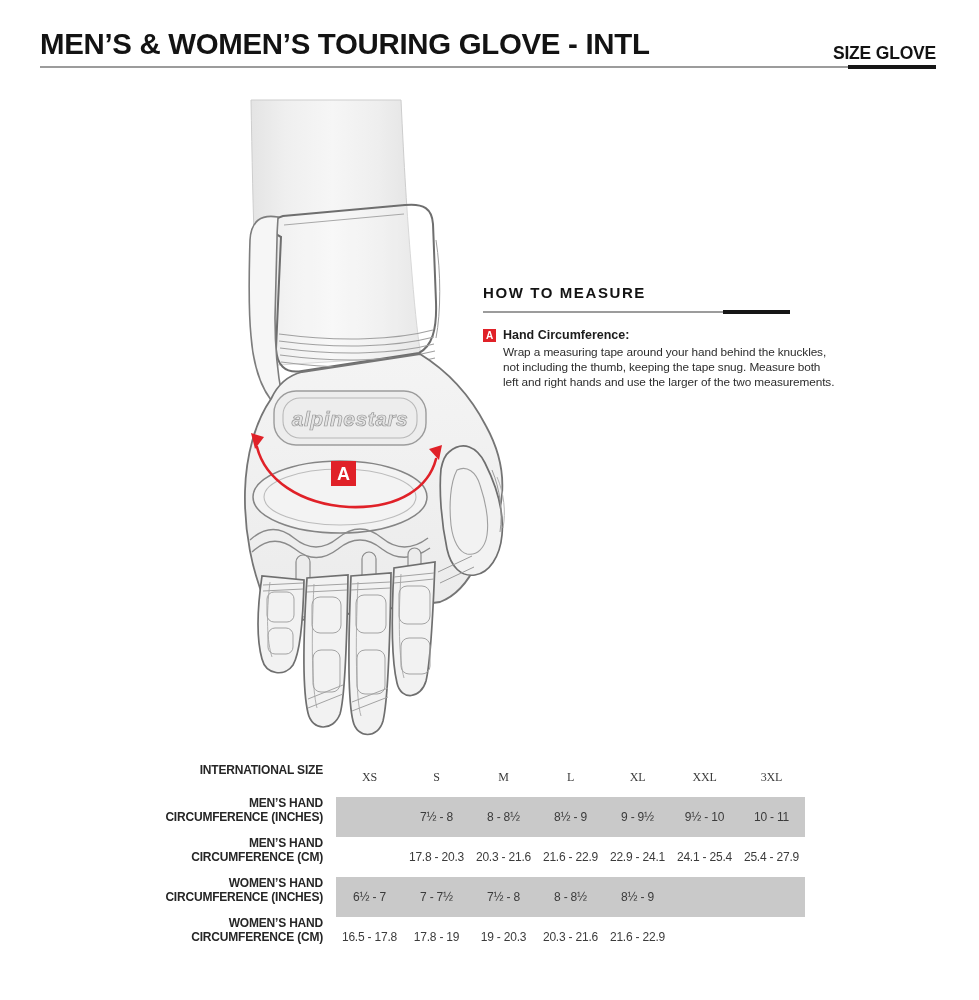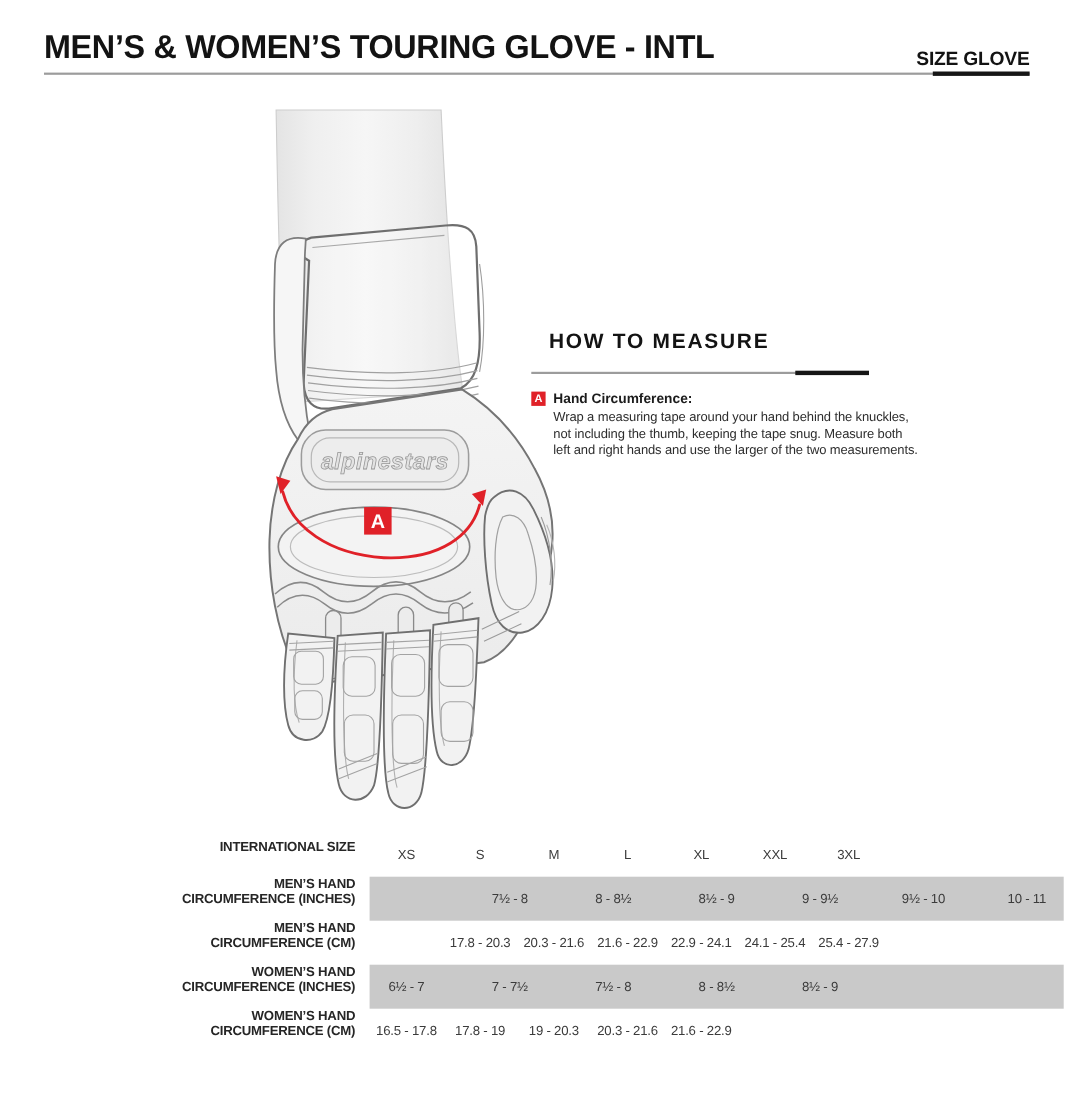--- a/index.html
+++ b/index.html
@@ -17,43 +17,43 @@
     letter-spacing:-0.2px;white-space:nowrap;
   }
   .hdr-rule{position:absolute;left:40px;top:66px;width:896px;height:2px;background:#9c9c9c;}
   .hdr-rule-accent{position:absolute;left:848px;top:65px;width:88px;height:4px;background:#161616;}
 
   
   .glove-wrap{position:absolute;left:0;top:0;width:560px;height:760px;}
 
   
   .htm{position:absolute;left:483px;top:284px;width:340px;}
-  .htm-title{margin:16px;font-size:19px;font-weight:bold;letter-spacing:1.6px;white-space:nowrap;}
+  .htm-title{margin:0;font-size:15px;font-weight:bold;letter-spacing:1.6px;white-space:nowrap;}
   .htm-rule{position:relative;margin-top:10px;width:307px;height:2px;background:#9c9c9c;}
   .htm-rule-accent{position:absolute;right:0;top:-1px;width:67px;height:4px;background:#161616;}
   .htm-item{display:flex;margin-top:15px;}
   .htm-marker{
     flex:0 0 auto;width:13px;height:13px;margin:1px 7px 0 0;background:#e02128;
     color:#ffffff;font-size:10px;font-weight:bold;line-height:13px;text-align:center;
   }
   .htm-item-title{font-size:12.5px;font-weight:bold;margin-bottom:3px;color:#1c1c1c;}
   .htm-line{font-size:11.8px;line-height:15px;color:#2d2d2d;white-space:nowrap;letter-spacing:-0.1px;}
 
   
   .size-table{position:absolute;left:0;top:764px;}
   .trow{display:flex;height:40px;}
   .trow.thead{height:26px;margin-bottom:7px;}
   .tlabel{
     flex:0 0 auto;width:336px;padding-right:13px;box-sizing:border-box;text-align:right;
     font-size:12px;font-weight:bold;line-height:13.5px;color:#262626;letter-spacing:-0.2px;
   }
   .cells{display:flex;height:100%;align-items:center;}
-  .trow.shaded .cells{background:#c9c9c9;gap:27px;}
+  .trow.shaded .cells{background:#c9c9c9;}
   .tcell{flex:0 0 auto;width:67px;text-align:center;font-size:12px;color:#3b3b3b;letter-spacing:-0.2px;}
-  .thead .tcell{color:#3b3b3b;}
+  .thead .tcell{color:#3b3b3b;font-family:Liberation Serif, serif;}
 </style>
 </head>
 <body>
 
 <div class="page">
 
   <div class="hdr-title">MEN’S &amp; WOMEN’S TOURING GLOVE - INTL</div>
   <div class="hdr-tab">SIZE GLOVE</div>
   <div class="hdr-rule"></div>
   <div class="hdr-rule-accent"></div>

